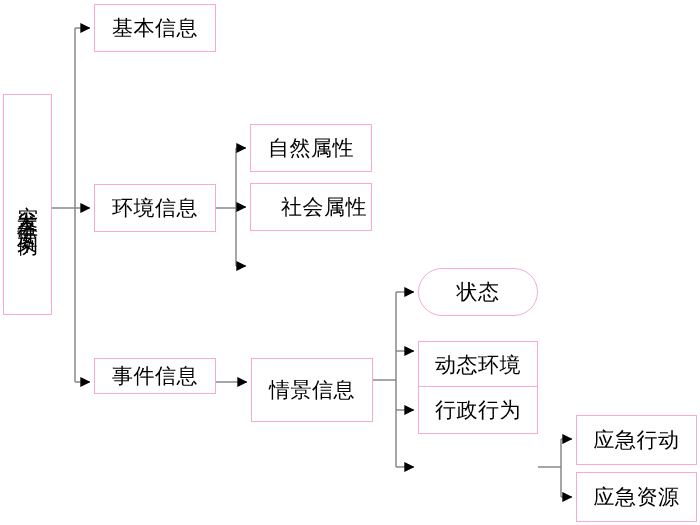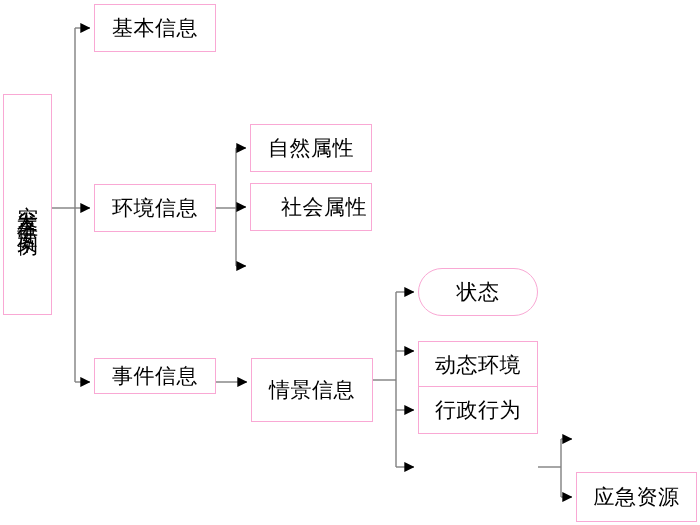--- a/index.html
+++ b/index.html
@@ -110,16 +110,17 @@
 
   <div class="node" style="left:251px; top:358px; width:122px; height:64px;">情景信息</div>
 
   <div class="node" style="left:418px; top:268px; width:120px; height:48px;border-radius:24px;">状态</div>
 
   <div class="node" style="left:418px; top:327px; width:120px; height:48px;margin-top:14px;">动态环境</div>
 
   <div class="node" style="left:418px; top:386px; width:120px; height:48px;">行政行为</div>
 
 
+  <div class="node" style="left:576px; top:415px; width:121px; height:50px;">应急行动</div>
 
   <div class="node" style="left:576px; top:472px; width:121px; height:50px;">应急资源</div>
 
 </div>
 
 </body></html>

